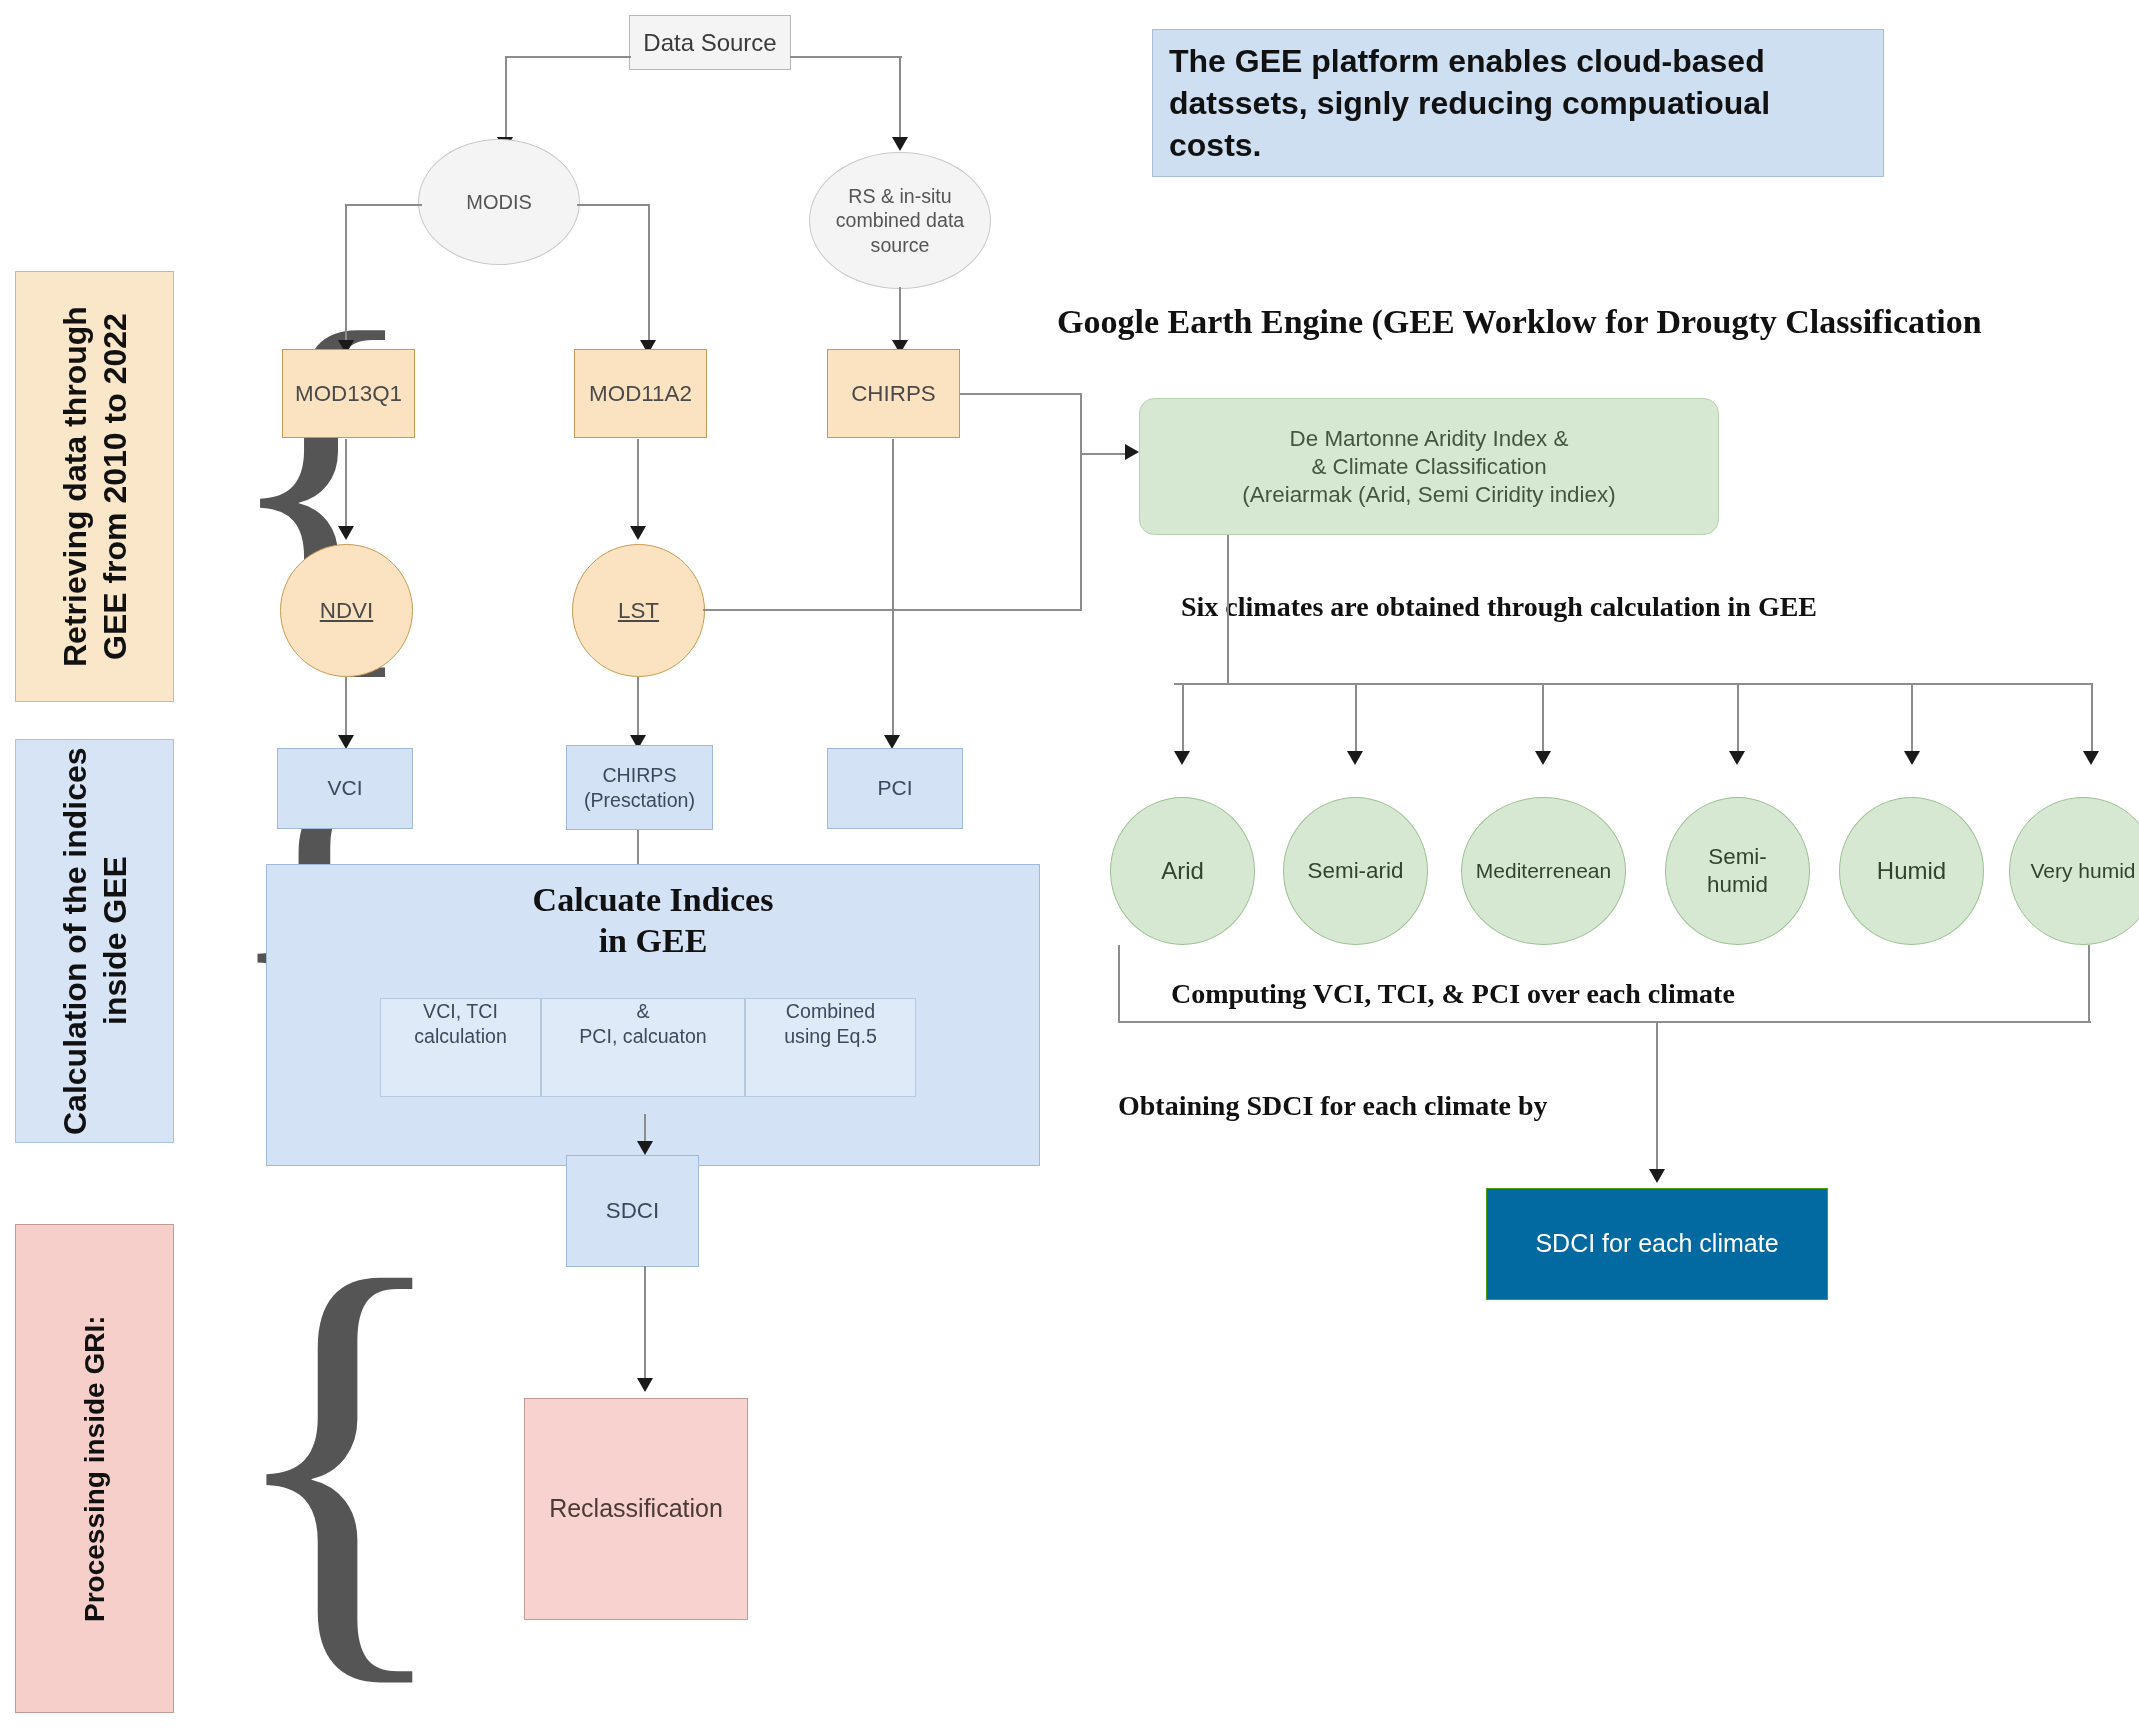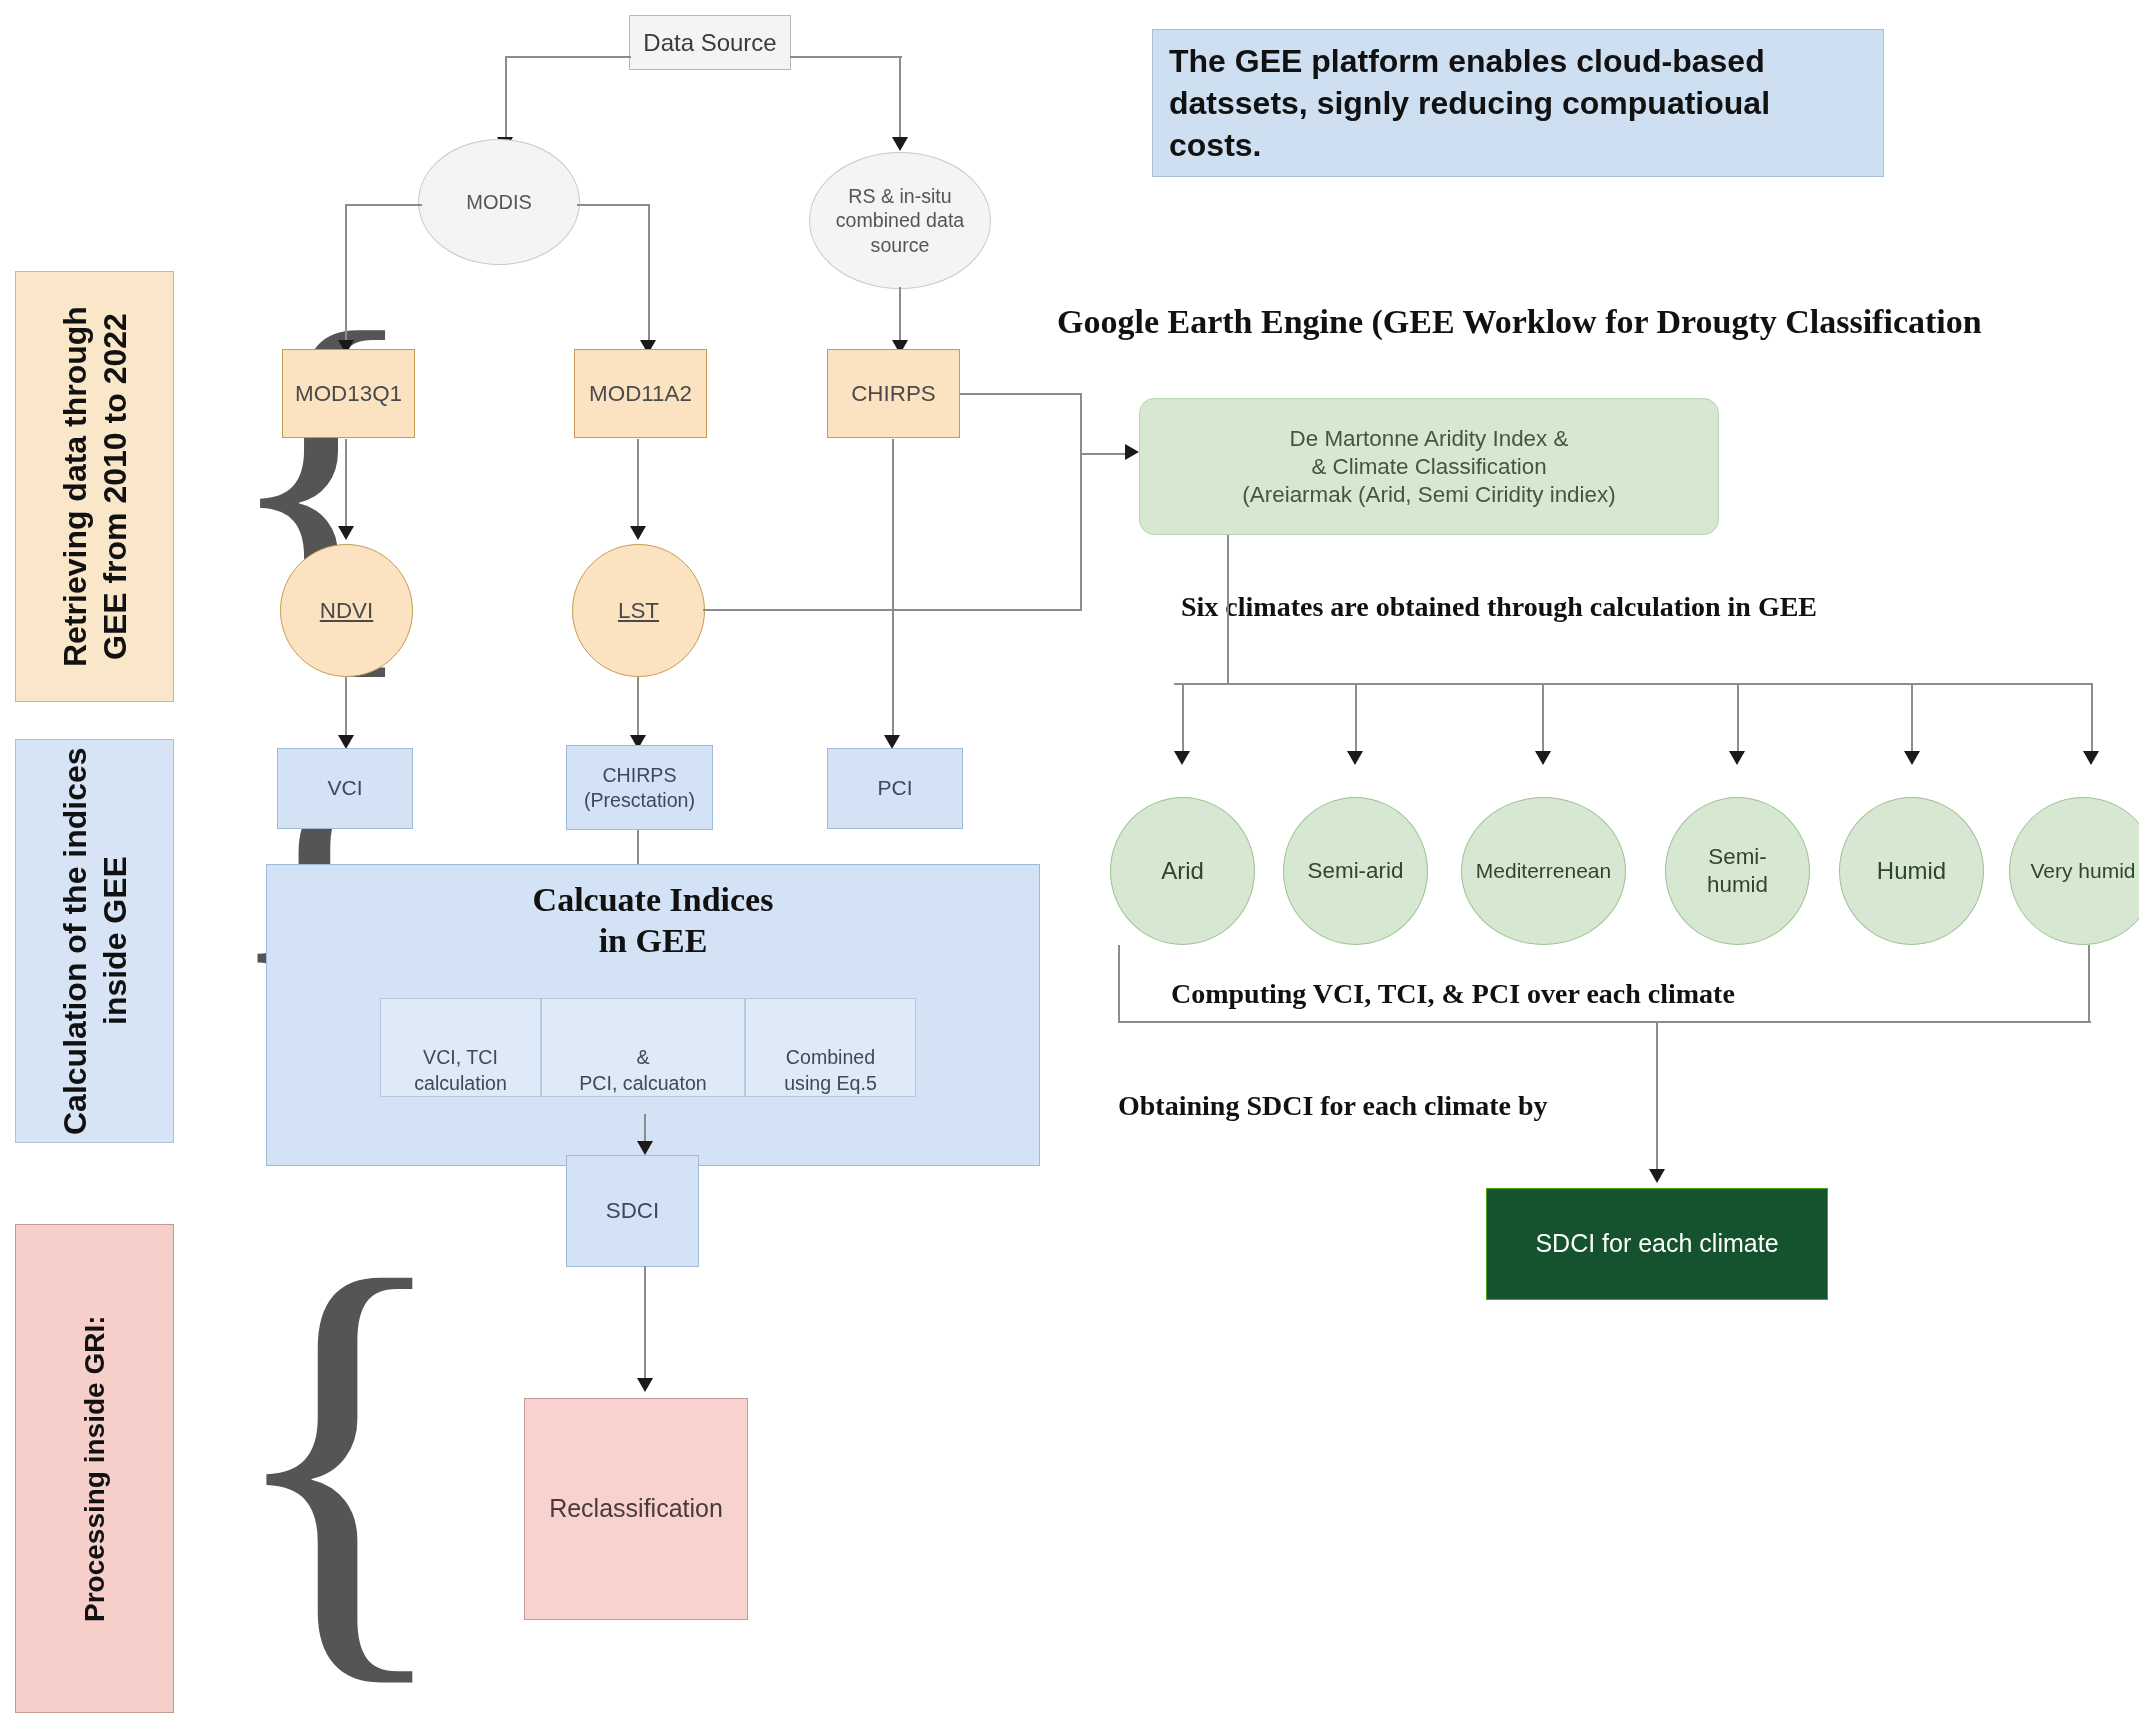--- a/index.html
+++ b/index.html
@@ -21,21 +21,21 @@
     display:flex;align-items:center;justify-content:center;
     text-align:center;line-height:1.25;
   }
   .box{border:1.4px solid #b8b8b8;background:#f4f4f4;color:#3b3b3b;}
   .orangebox{background:#fbe3c2;border:1.4px solid #c79a52;color:#4a4a4a;}
   .orangecircle{background:#fbe3c2;border:1.4px solid #c79a52;color:#4a4a4a;border-radius:50%;text-decoration:underline;}
   .greycircle{background:#f4f4f4;border:1.4px solid #c9c9c9;color:#555;border-radius:50%;}
   .bluebox{background:#d4e2f5;border:1.4px solid #9fb9d9;color:#3a4a5e;}
   .greenoval{background:#d6e8d2;border:1.4px solid #9dc193;color:#31452c;border-radius:50%;}
   .greenround{background:#d6e8d2;border:1.4px solid #b9d2b1;color:#44563f;border-radius:15.4px;}
-  .darkgreen{background:#14532d;border:1.4px solid #4fa312;color:#ffffff;}
+  .darkgreen{background:#0369a1;border:1.4px solid #4fa312;color:#ffffff;}
   .pinkbox{background:#f7d2ce;border:1.4px solid #c49a96;color:#4a3a38;}
 
   
   .phase{
     display:flex;align-items:center;justify-content:center;
     writing-mode:vertical-rl;
     transform:rotate(180deg);
     font-weight:bold;
     text-align:center;
     line-height:1.25;
@@ -73,21 +73,21 @@
     color:#111;font-weight:bold;
     font-family:"Liberation Sans", sans-serif;
     padding:9.8px 15.4px;line-height:1.32;
   }
   .calc-title{
     font-family:"Liberation Serif", serif;
     font-weight:bold;color:#111;text-align:center;line-height:1.2;
   }
   .subcell{
     background:#dfeaf8;border:1.4px solid #b4c8e0;color:#3c4a5c;
-    display:flex;align-items:flex-end;justify-content:center;text-align:center;
+    display:flex;align-items:flex-start;justify-content:center;text-align:center;
     line-height:1.3;
   }
 </style>
 </head>
 <body>
 
 <div id="canvas">
 
   <div class="abs phase phase-orange" style="left:15.4px;top:271px;width:159px;height:431px;font-size:32px;">
     <span>Retrieving data through GEE from 2010 to 2022</span>

